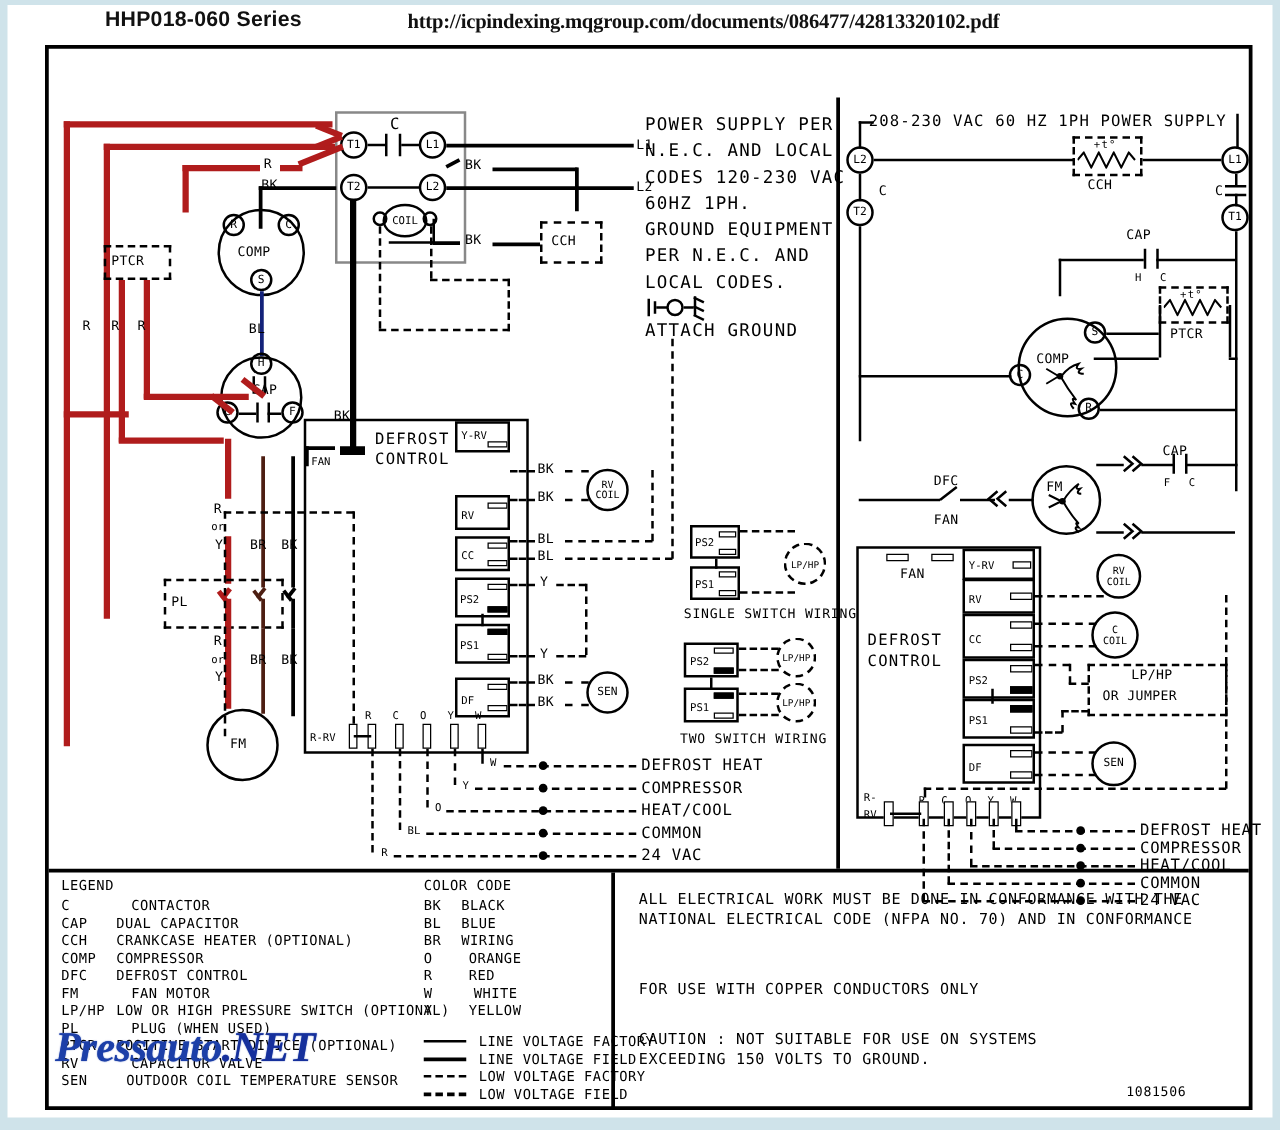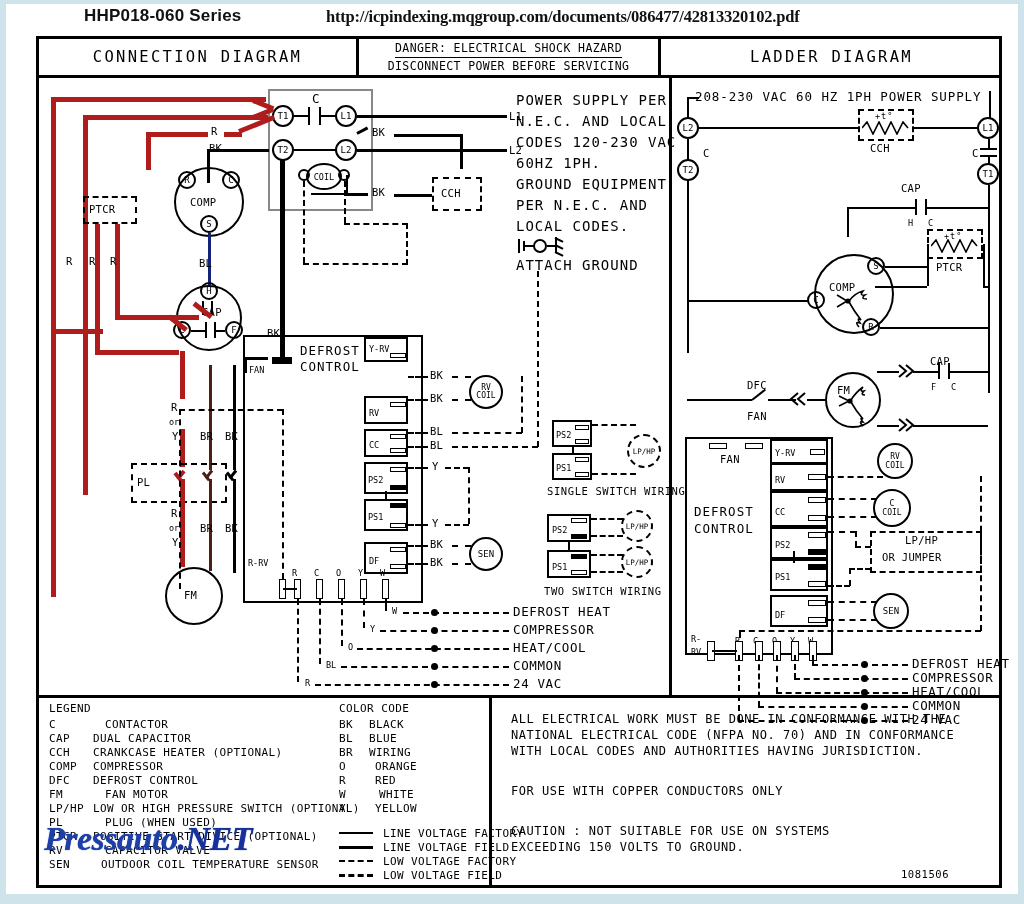--- a/index.html
+++ b/index.html
@@ -68,32 +68,20 @@
 
 <div id="page">
 
   <div id="hdr">
     <div class="series">HHP018-060 Series</div>
     <div class="url">http://icpindexing.mqgroup.com/documents/086477/42813320102.pdf</div>
   </div>
 
   <div id="frame">
 
-    <div class="titlerow">
-      <div class="tcell c1">
-        <span>CONNECTION    DIAGRAM</span>
-      </div>
-      <div class="tcell c2">
-        <span class="dl top">DANGER: ELECTRICAL  SHOCK  HAZARD</span>
-        <span class="dl">DISCONNECT  POWER  BEFORE  SERVICING</span>
-      </div>
-      <div class="tcell c3">
-        <span>LADDER       DIAGRAM</span>
-      </div>
-    </div>
 
     <div class="vsplit"></div>
     <div class="hsplit"></div>
 
     <div class="boxg" style="left:229px;top:50px;width:105px;height:122px;"></div>
     <div class="t" style="left:273px;top:53px;">C</div>
 
     <div class="ln lnv" style="left:269px;top:68px;width:2px;height:18px;"></div>
     <div class="ln lnv" style="left:280px;top:68px;width:2px;height:18px;"></div>
 
@@ -304,21 +292,21 @@
       <span class="t xs" style="left:3px;top:11px;">DF</span>
       <span class="term" style="left:24px;top:3px;width:16px;height:5px;"></span>
       <span class="term" style="left:24px;top:20px;width:16px;height:5px;"></span>
     </div>
 
     <div class="t xs" style="left:253px;top:528px;">R</div>
     <div class="t xs" style="left:275px;top:528px;">C</div>
     <div class="t xs" style="left:297px;top:528px;">O</div>
     <div class="t xs" style="left:319px;top:528px;">Y</div>
     <div class="t xs" style="left:341px;top:528px;">W</div>
-    <div class="t xs" style="left:209px;top:518px;">R-RV</div>
+    <div class="t xs" style="left:209px;top:546px;">R-RV</div>
     <div class="term" style="left:240px;top:540px;width:7px;height:20px;"></div>
     <div class="term" style="left:255px;top:540px;width:7px;height:20px;"></div>
     <div class="ln lnh" style="left:244px;top:549px;width:14px;"></div>
     <div class="term" style="left:277px;top:540px;width:7px;height:20px;"></div>
     <div class="term" style="left:299px;top:540px;width:7px;height:20px;"></div>
     <div class="term" style="left:321px;top:540px;width:7px;height:20px;"></div>
     <div class="term" style="left:343px;top:540px;width:7px;height:20px;"></div>
     <div class="dashv" style="left:140px;top:370px;height:180px;"></div>
     <div class="dash" style="left:140px;top:370px;width:104px;"></div>
     <div class="dashv" style="left:243px;top:370px;height:170px;"></div>
@@ -705,21 +693,20 @@
       <div class="lgrow" style="left:344px;top:143px;">LINE VOLTAGE FIELD</div>
       <div class="dash" style="left:300px;top:162px;width:34px;"></div>
       <div class="lgrow" style="left:344px;top:157px;">LOW VOLTAGE FACTORY</div>
       <div class="dash" style="left:300px;top:176px;width:34px;border-top-width:3px;"></div>
       <div class="lgrow" style="left:344px;top:171px;">LOW VOLTAGE FIELD</div>
 
       <div class="ln lnv3" style="left:450px;top:0;height:190px;"></div>
 
       <div class="noteln" style="left:472px;top:14px;">ALL ELECTRICAL WORK MUST BE DONE IN CONFORMANCE WITH THE</div>
       <div class="noteln" style="left:472px;top:30px;">NATIONAL ELECTRICAL CODE (NFPA NO. 70) AND IN CONFORMANCE</div>
-      <div class="noteln" style="left:472px;top:46px;">WITH LOCAL CODES AND AUTHORITIES HAVING JURISDICTION.</div>
       <div class="noteln" style="left:472px;top:86px;">FOR USE WITH COPPER CONDUCTORS ONLY</div>
       <div class="noteln" style="left:472px;top:126px;">CAUTION : NOT SUITABLE FOR USE ON SYSTEMS</div>
       <div class="noteln" style="left:472px;top:142px;">EXCEEDING 150 VOLTS TO GROUND.</div>
       <div class="noteln" style="left:862px;top:170px;font-size:10.5px;">1081506</div>
     </div>
 
   </div>
 
   <div id="wm">
     <span>Pressauto</span><span class="net">.NET</span>

